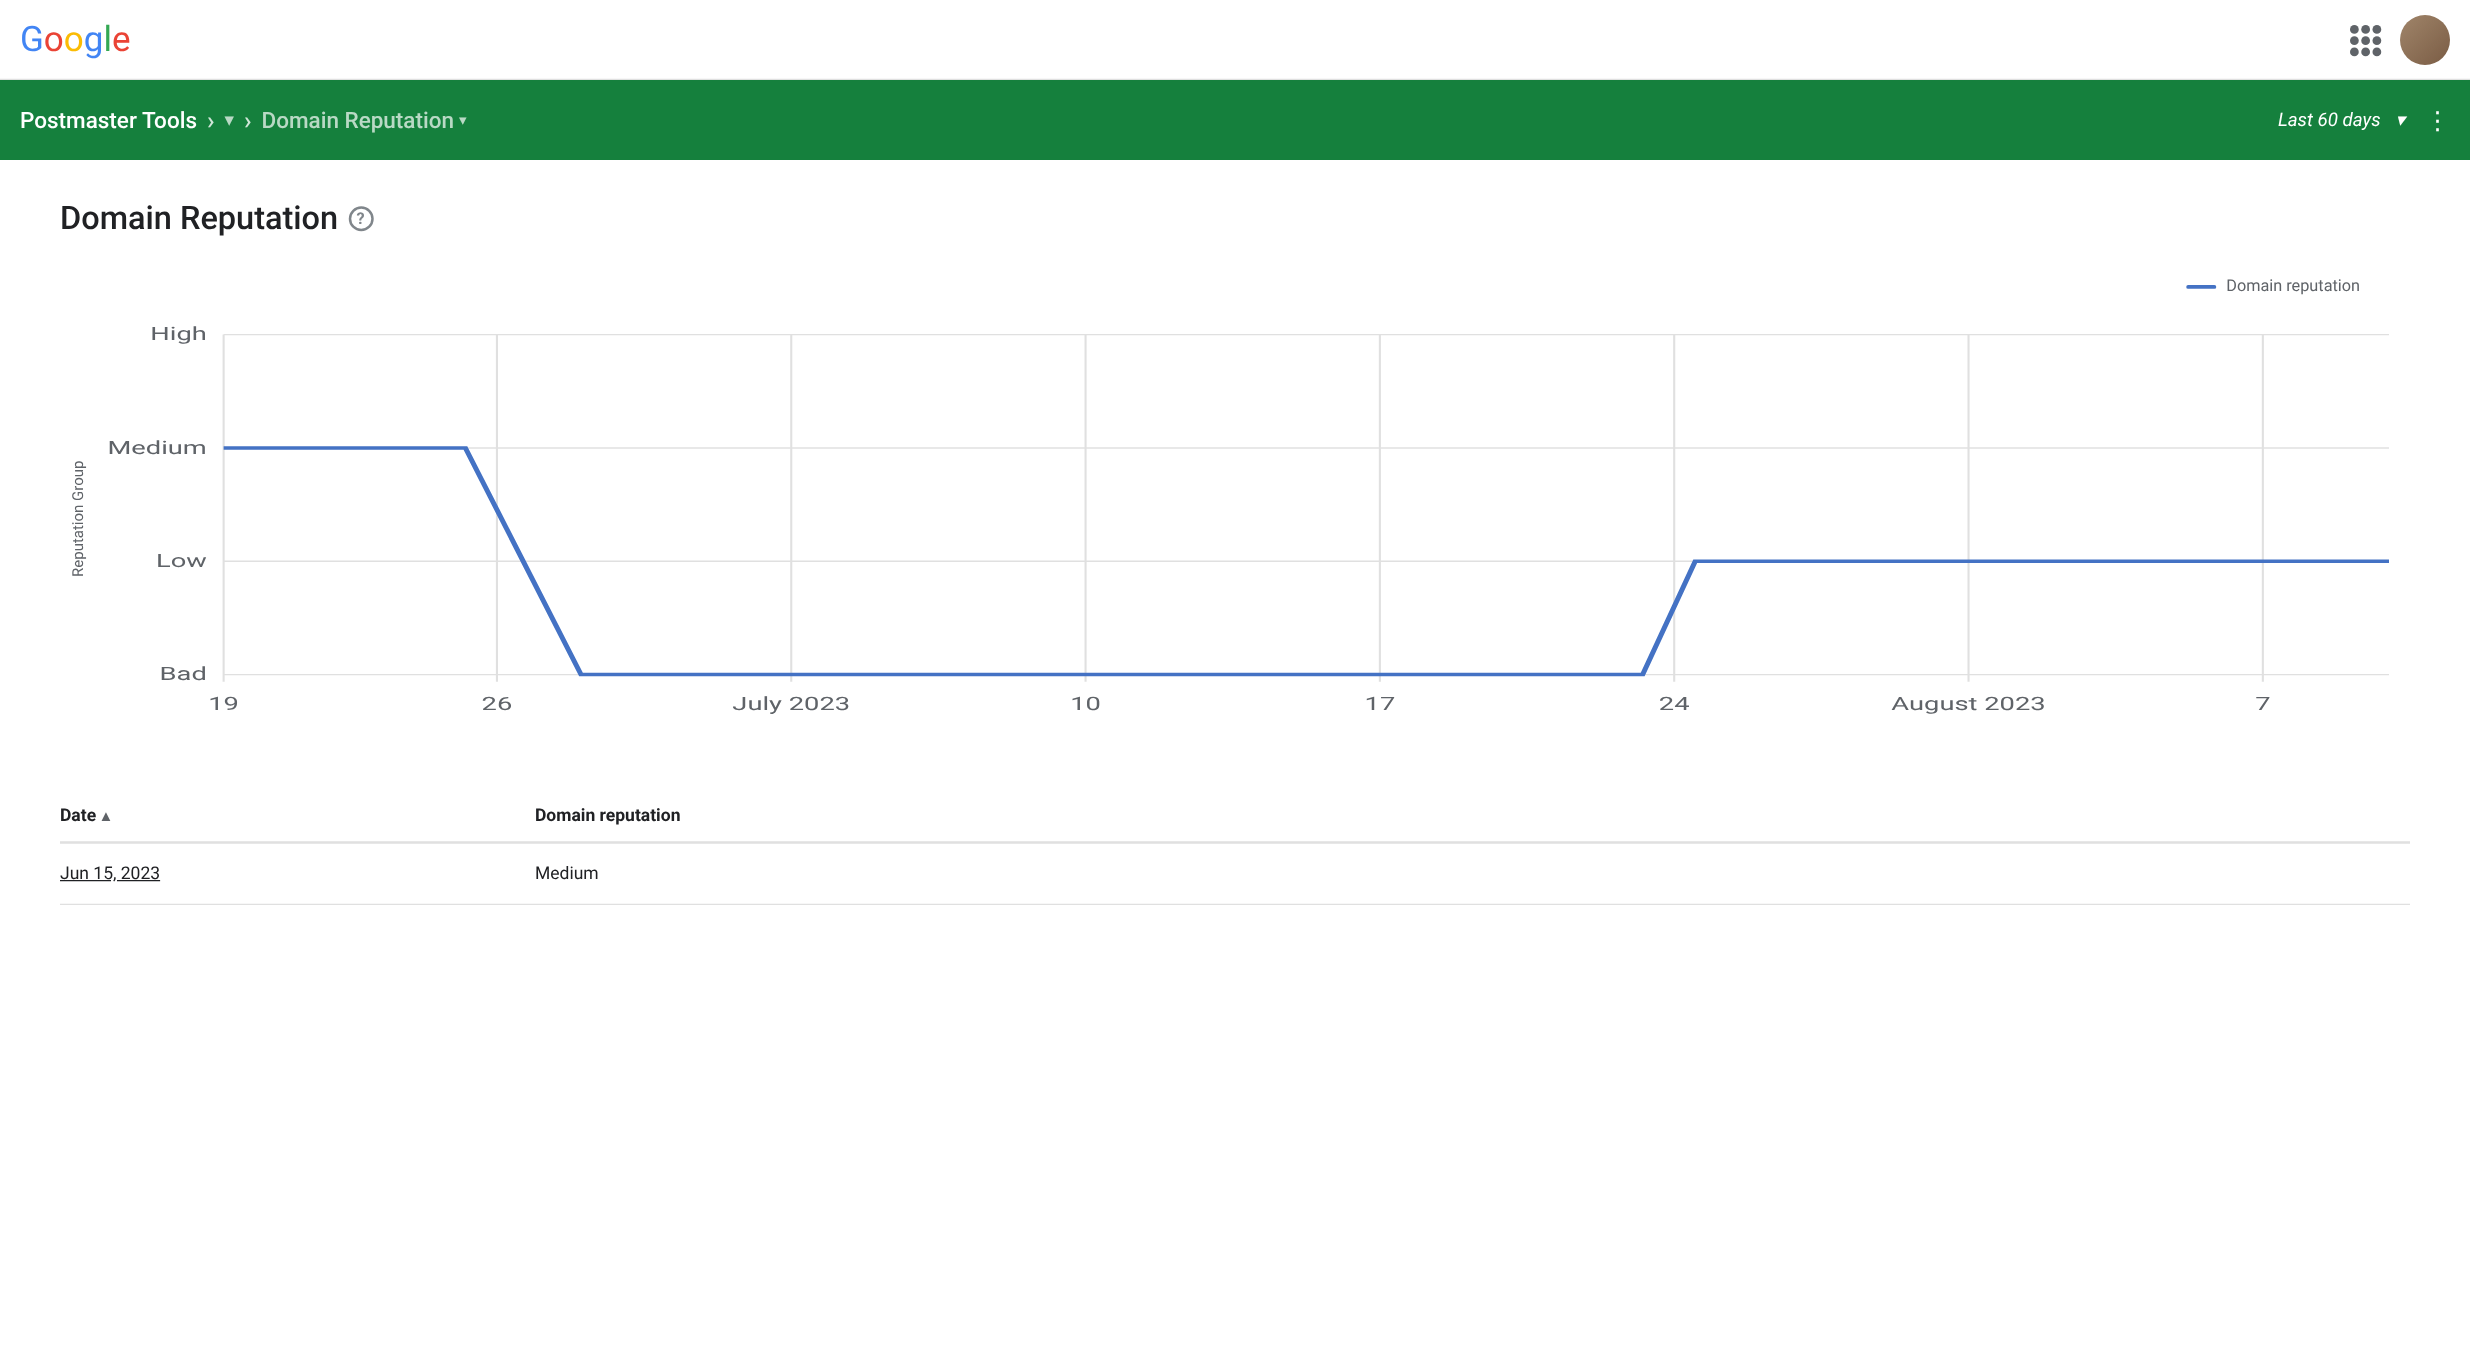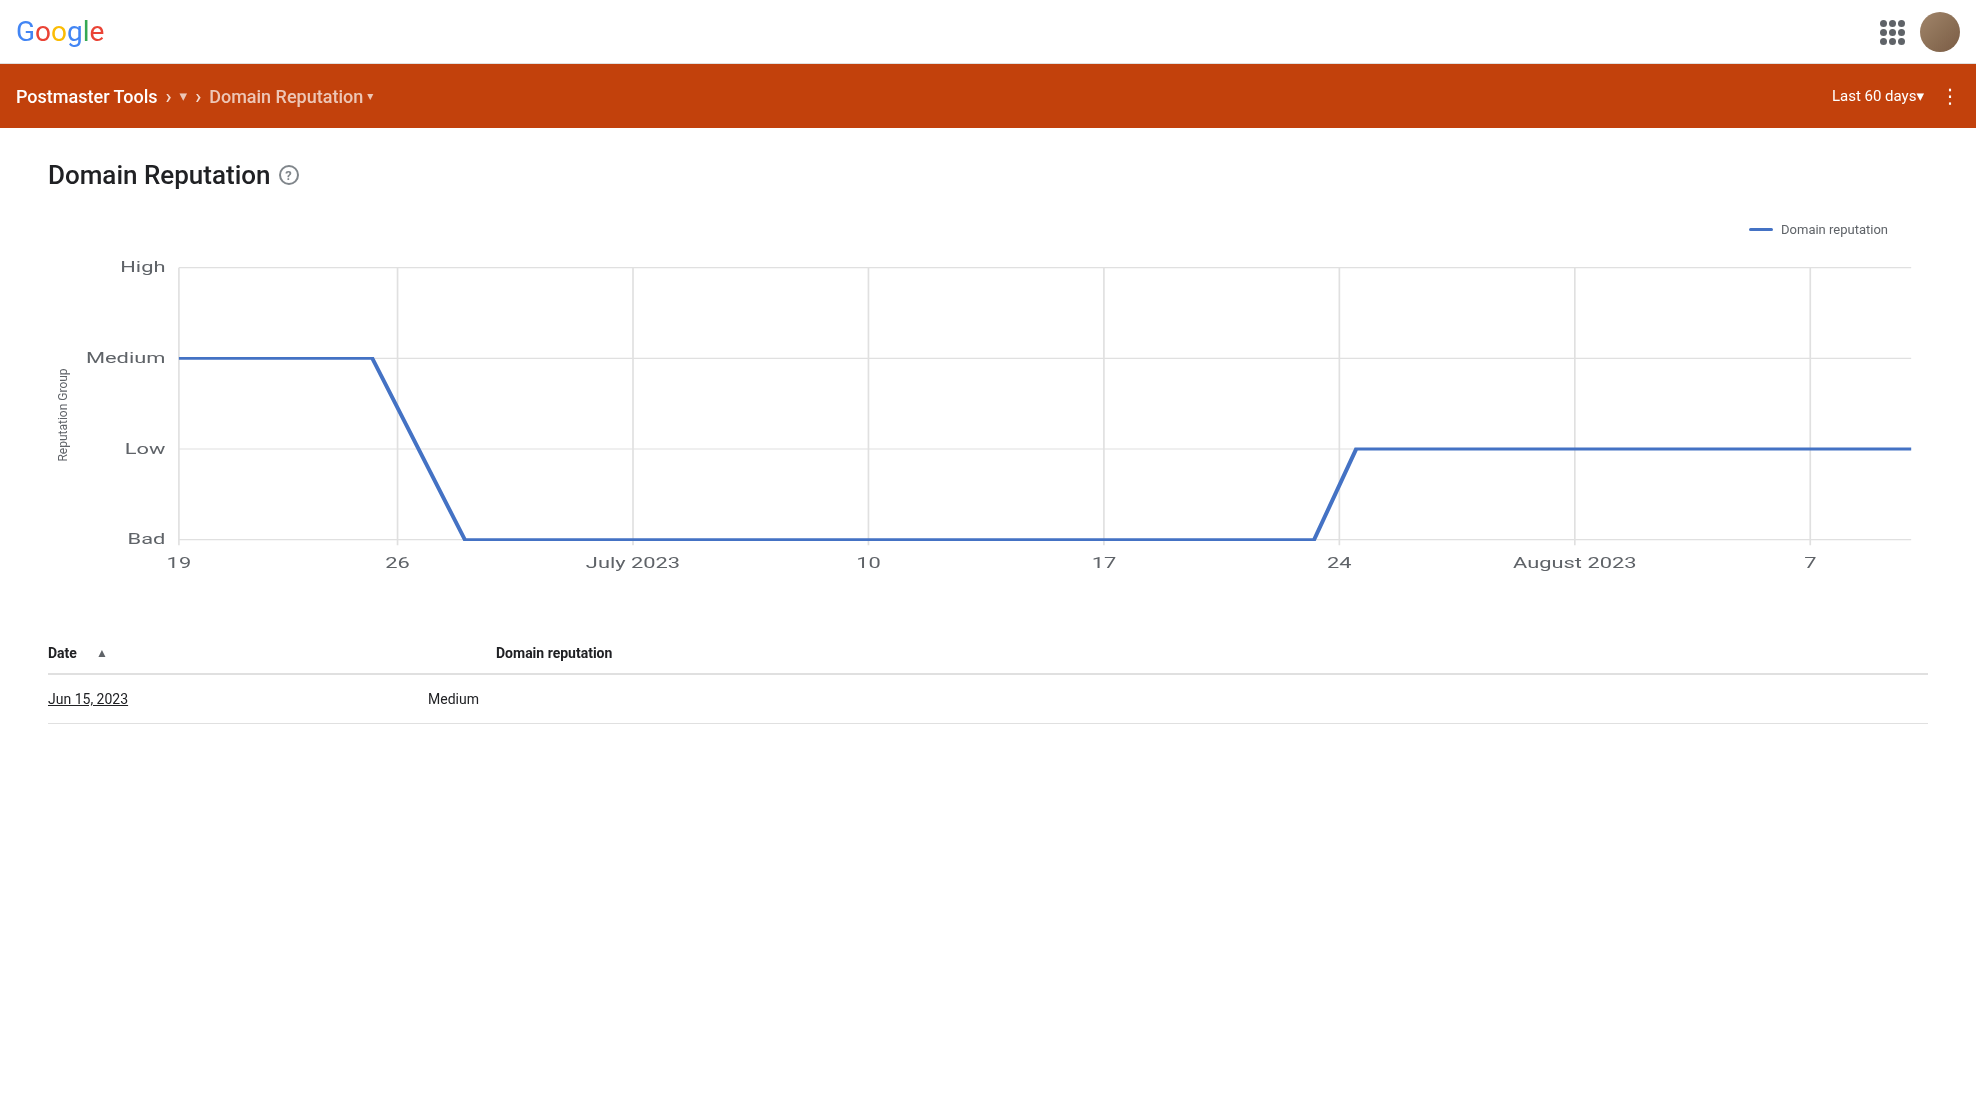--- a/index.html
+++ b/index.html
@@ -25,32 +25,32 @@
     .g-e { color: #EA4335; }
     .top-bar-right { display: flex; align-items: center; gap: 16px; }
     .grid-icon { width: 24px; height: 24px; display: grid; grid-template-columns: repeat(3,7px); grid-template-rows: repeat(3,7px); gap: 2px; }
     .grid-dot { background: #5f6368; border-radius: 50%; }
     .avatar { width: 40px; height: 40px; border-radius: 50%; background: #8B7355; overflow: hidden; display: flex; align-items: center; justify-content: center; }
     .avatar-inner { width: 100%; height: 100%; background: linear-gradient(135deg, #a0856a 0%, #7a5c44 100%); }
 
     
     .nav-bar {
       height: 64px;
-      background: #c2410c;
+      background: #15803d;
       display: flex;
       align-items: center;
       padding: 0 16px;
       justify-content: space-between;
     }
     .nav-bar-left { display: flex; align-items: center; gap: 8px; color: #fff; font-size: 18px; font-weight: 500; }
     .nav-chevron { color: rgba(255,255,255,0.8); font-size: 20px; }
     .nav-dropdown { display: flex; align-items: center; gap: 4px; color: rgba(255,255,255,0.7); cursor: pointer; }
     .nav-dropdown-arrow { font-size: 12px; }
     .nav-bar-right { display: flex; align-items: center; gap: 16px; color: #fff; font-size: 15px; }
-    .last-days { display: flex; align-items: center; gap: 0; cursor: pointer; }
+    .last-days { display: flex; align-items: center; gap: 12px; cursor: pointer; font-style: italic; }
     .more-vert { font-size: 20px; cursor: pointer; }
 
     
     .main-content { padding: 32px 48px; }
     .page-title-row { display: flex; align-items: center; gap: 8px; margin-bottom: 32px; }
     .page-title { font-size: 26px; font-weight: 500; }
     .help-icon { width: 20px; height: 20px; border-radius: 50%; border: 2px solid #80868b; display: flex; align-items: center; justify-content: center; color: #80868b; font-size: 13px; font-weight: 700; cursor: pointer; }
 
     
     .chart-container { position: relative; width: 100%; margin-bottom: 48px; }
@@ -61,21 +61,21 @@
     .chart-wrapper { display: flex; align-items: stretch; }
     .y-axis-label-container { display: flex; align-items: center; justify-content: center; width: 30px; }
     .y-axis-label { font-size: 12px; color: #5f6368; transform: rotate(-90deg); white-space: nowrap; }
     .chart-inner { flex: 1; position: relative; }
 
     svg.chart-svg { width: 100%; height: 340px; display: block; }
 
     
     .table-section { margin-top: 16px; }
     .table-header { display: flex; padding: 12px 0; border-bottom: 2px solid #e0e0e0; }
-    .table-col-date { width: 448px; font-size: 14px; font-weight: 700; display: flex; align-items: center; gap: 19px; }
+    .table-col-date { width: 380px; font-size: 14px; font-weight: 700; display: flex; align-items: center; gap: 2px; }
     .table-col-rep { flex: 1; font-size: 14px; font-weight: 700; }
     .sort-icon { color: #5f6368; font-size: 12px; }
     .table-row-data { display: flex; padding: 16px 0; border-bottom: 1px solid #e0e0e0; }
     .table-cell-date { width: 380px; font-size: 14px; color: #202124; text-decoration: underline; }
     .table-cell-rep { flex: 1; font-size: 14px; color: #202124; }
   </style>
 </head>
 <body>
 
 <div class="top-bar">

